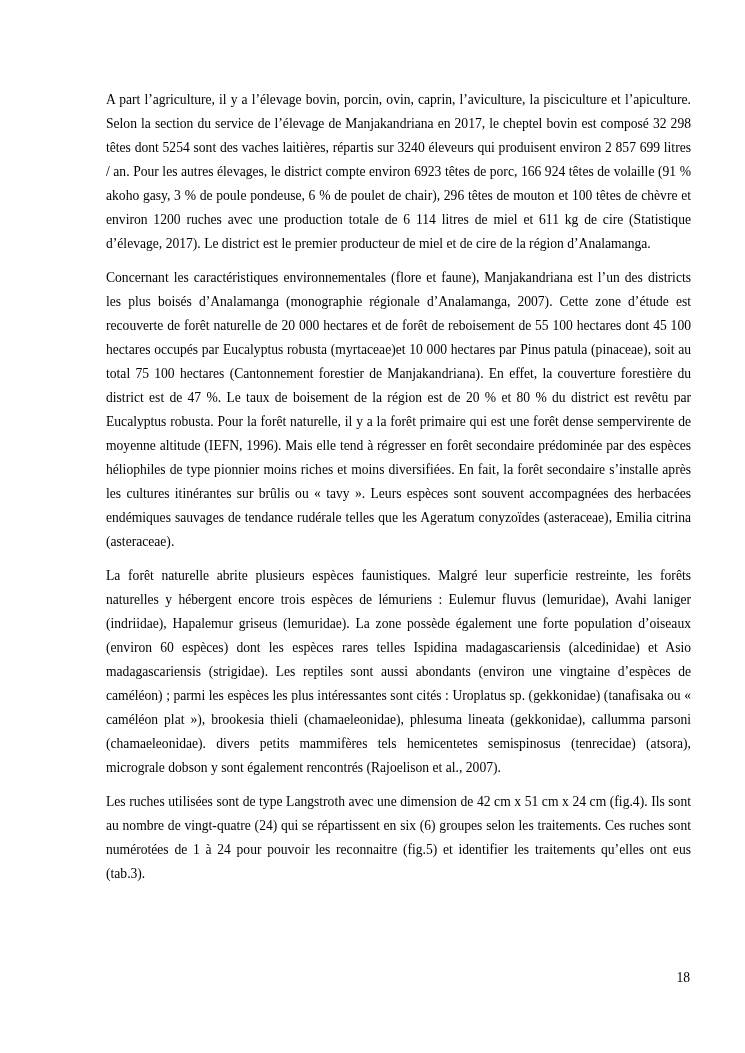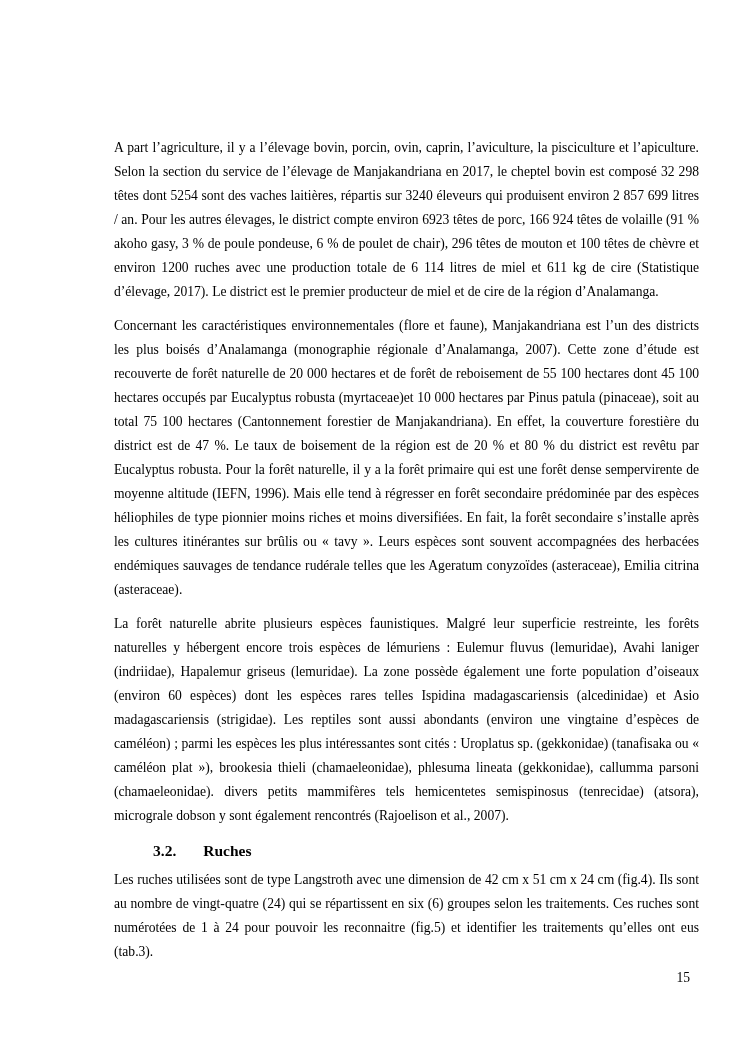--- a/index.html
+++ b/index.html
@@ -8,27 +8,26 @@
     position: relative;
     width: 745px;
     height: 1053px;
     background: #ffffff;
     color: #000000;
     font-family: "Liberation Serif", serif;
     overflow: hidden;
   }
   .content {
     position: absolute;
-    left: 114px;
+    left: 106px;
     top: 88px;
     width: 585px;
     font-size: 13.6px;
     line-height: 24px;
     text-align: justify;
-    margin-top: 48px;
   }
   .para { margin-bottom: 10px; }
   .italic { }
   .heading {
     font-weight: bold;
     font-size: 15.5px;
     line-height: 26px;
     text-align: left;
     margin: 5px 0 4px 39px;
   }
@@ -42,17 +41,16 @@
   }
 </style>
 </head>
 <body>
 
 <div class="page">
   <div class="content" id="blocks">
       <p class="para"><span>A part l’agriculture, il y a l’élevage bovin, porcin, ovin, caprin, l’aviculture, la pisciculture et l’apiculture. Selon la section du service de l’élevage de Manjakandriana en 2017, le cheptel bovin est composé 32 298 têtes dont 5254 sont des vaches laitières, répartis sur 3240 éleveurs qui produisent environ 2 857 699 litres / an. Pour les autres élevages, le district compte environ 6923 têtes de porc, 166 924 têtes de volaille (91 % akoho gasy, 3 % de poule pondeuse, 6 % de poulet de chair), 296 têtes de mouton et 100 têtes de chèvre et environ 1200 ruches avec une production totale de 6 114 litres de miel et 611 kg de cire (Statistique d’élevage, 2017). Le district est le premier producteur de miel et de cire de la région d’Analamanga.</span></p>
       <p class="para"><span>Concernant les caractéristiques environnementales (flore et faune), Manjakandriana est l’un des districts les plus boisés d’Analamanga (monographie régionale d’Analamanga, 2007). Cette zone d’étude est recouverte de forêt naturelle de 20 000 hectares et de forêt de reboisement de 55 100 hectares dont 45 100 hectares occupés par </span><span class="italic">Eucalyptus robusta</span><span> (myrtaceae)et 10 000 hectares par </span><span class="italic">Pinus patula</span><span> (pinaceae), soit au total 75 100 hectares (Cantonnement forestier de Manjakandriana). En effet, la couverture forestière du district est de 47 %. Le taux de boisement de la région est de 20 % et 80 % du district est revêtu par </span><span class="italic">Eucalyptus robusta</span><span>. Pour la forêt naturelle, il y a la forêt primaire qui est une forêt dense sempervirente de moyenne altitude (IEFN, 1996). Mais elle tend à régresser en forêt secondaire prédominée par des espèces héliophiles de type pionnier moins riches et moins diversifiées. En fait, la forêt secondaire s’installe après les cultures itinérantes sur brûlis ou « tavy ». Leurs espèces sont souvent accompagnées des herbacées endémiques sauvages de tendance rudérale telles que les </span><span class="italic">Ageratum conyzoïdes</span><span> (asteraceae), </span><span class="italic">Emilia citrina</span><span> (asteraceae).</span></p>
       <p class="para"><span>La forêt naturelle abrite plusieurs espèces faunistiques. Malgré leur superficie restreinte, les forêts naturelles y hébergent encore trois espèces de lémuriens : </span><span class="italic">Eulemur fluvus</span><span> (lemuridae), </span><span class="italic">Avahi laniger</span><span> (indriidae), </span><span class="italic">Hapalemur griseus</span><span> (lemuridae). La zone possède également une forte population d’oiseaux (environ 60 espèces) dont les espèces rares telles </span><span class="italic">Ispidina madagascariensis</span><span> (alcedinidae) </span><span class="italic">et Asio madagascariensis</span><span> (strigidae). Les reptiles sont aussi abondants (environ une vingtaine d’espèces de caméléon) ; parmi les espèces les plus intéressantes sont cités : </span><span class="italic">Uroplatus sp.</span><span> (gekkonidae) (tanafisaka ou « caméléon plat »), </span><span class="italic">brookesia thieli</span><span> (chamaeleonidae), </span><span class="italic">phlesuma lineata</span><span> (gekkonidae), </span><span class="italic">callumma parsoni</span><span> (chamaeleonidae). divers petits mammifères tels </span><span class="italic">hemicentetes semispinosus</span><span> (tenrecidae) (atsora), </span><span class="italic">micrograle dobson</span><span> y sont également rencontrés (Rajoelison </span><span class="italic">et al.</span><span>, 2007).</span></p>
-      <div class="heading"><span class="heading-number">3.2.</span><span class="heading-title">Ruches</span></div>
       <p class="para"><span>Les ruches utilisées sont de type Langstroth avec une dimension de 42 cm x 51 cm x 24 cm (fig.4). Ils sont au nombre de vingt-quatre (24) qui se répartissent en six (6) groupes selon les traitements. Ces ruches sont numérotées de 1 à 24 pour pouvoir les reconnaitre (fig.5) et identifier les traitements qu’elles ont eus (tab.3).</span></p>
     </div>
-  <div class="page-number">15</div>
+  <div class="page-number">18</div>
 </div>
 
 </body></html>

